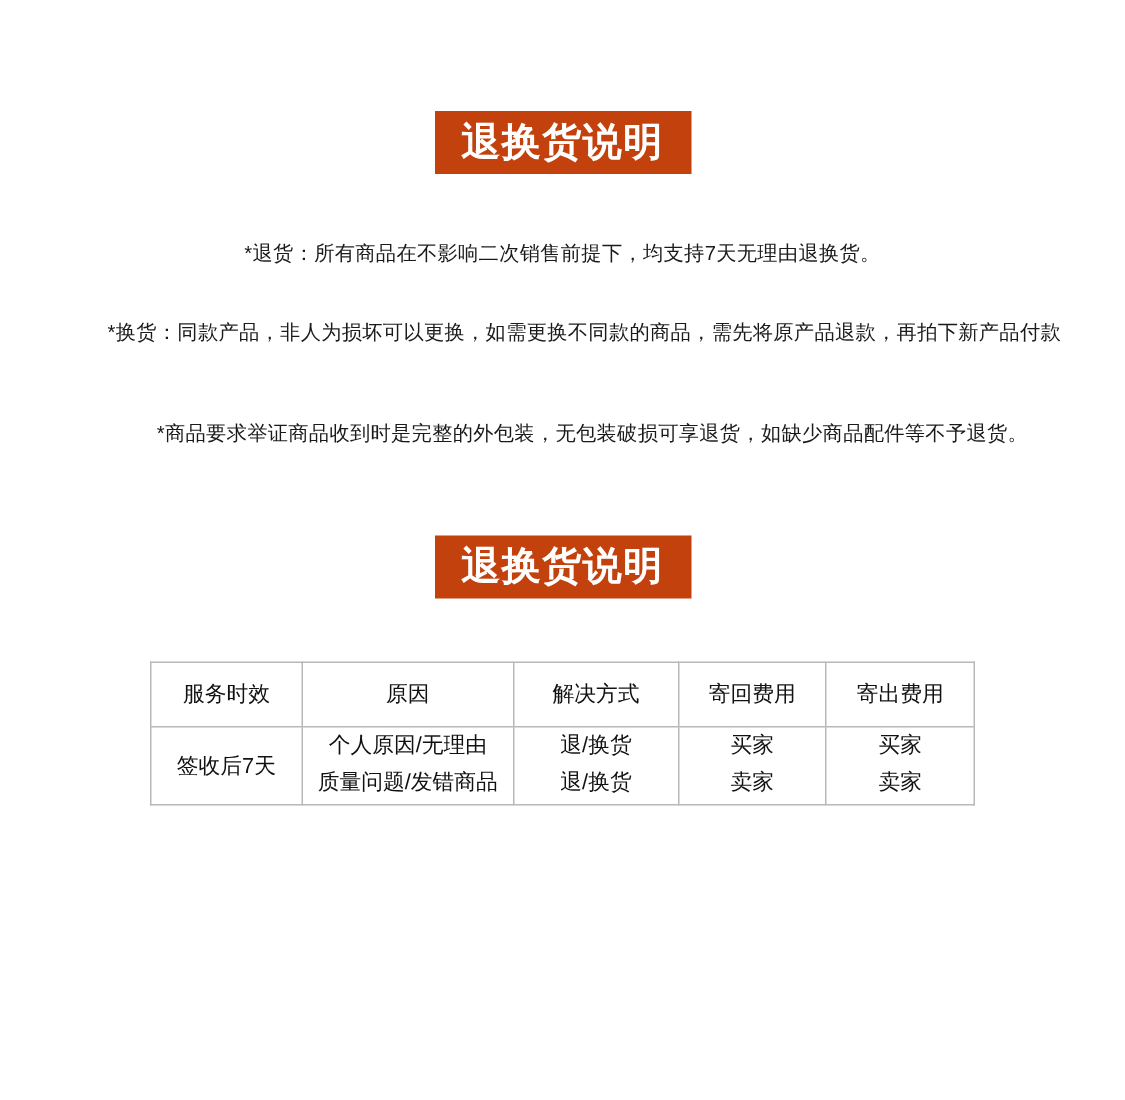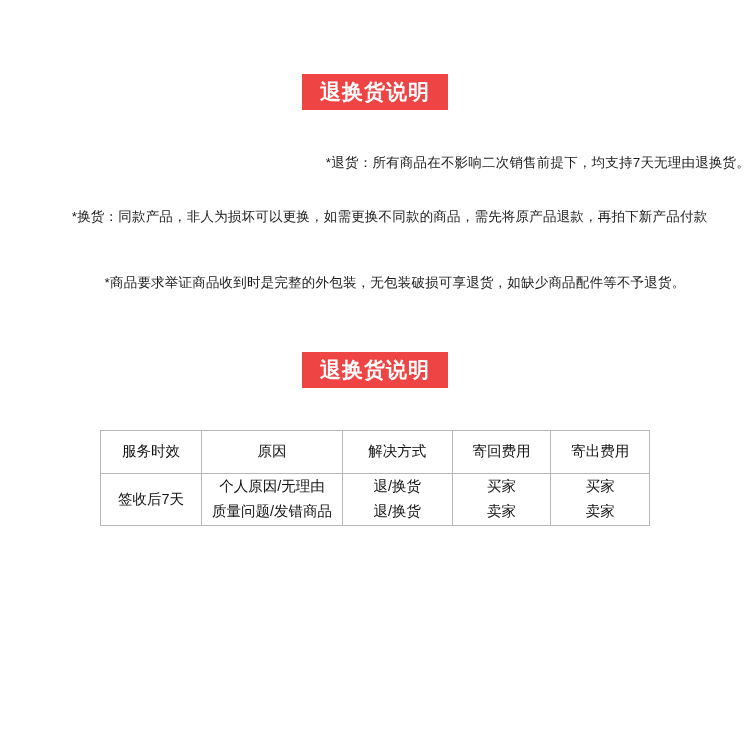--- a/index.html
+++ b/index.html
@@ -18,37 +18,37 @@
     position: relative;
     width: 750px;
     height: 733px;
     box-sizing: border-box;
   }
   .heading-wrap {
     text-align: center;
   }
   .heading {
     display: inline-block;
-    background: #ef4444;
+    background: #c2410c;
     color: #ffffff;
-    font-size: 21px;
+    font-size: 26px;
     font-weight: bold;
     letter-spacing: 1px;
     padding: 6px 18px 7px 18px;
     line-height: 1.1;
   }
   .para {
     text-align: center;
     font-size: 13.5px;
     color: #1a1a1a;
     line-height: 1.6;
     letter-spacing: 0.2px;
   }
   .sec1-title { margin-top: 74px; }
-  .sec1-p1 { margin-top: 42px; text-align: right; }
+  .sec1-p1 { margin-top: 42px; }
   .sec1-p2 { margin-top: 32px; padding-left: 29px; }
   .sec2-title { margin-top: 52px; }
   .sec2-p1 { margin-top: 45px; padding-left: 40px; }
   .sec2-p2 { margin-top: 30px; }
   .sec3-title { margin-top: 58px; }
 
   .table-wrap {
     margin-top: 42px;
     display: flex;
     justify-content: center;

